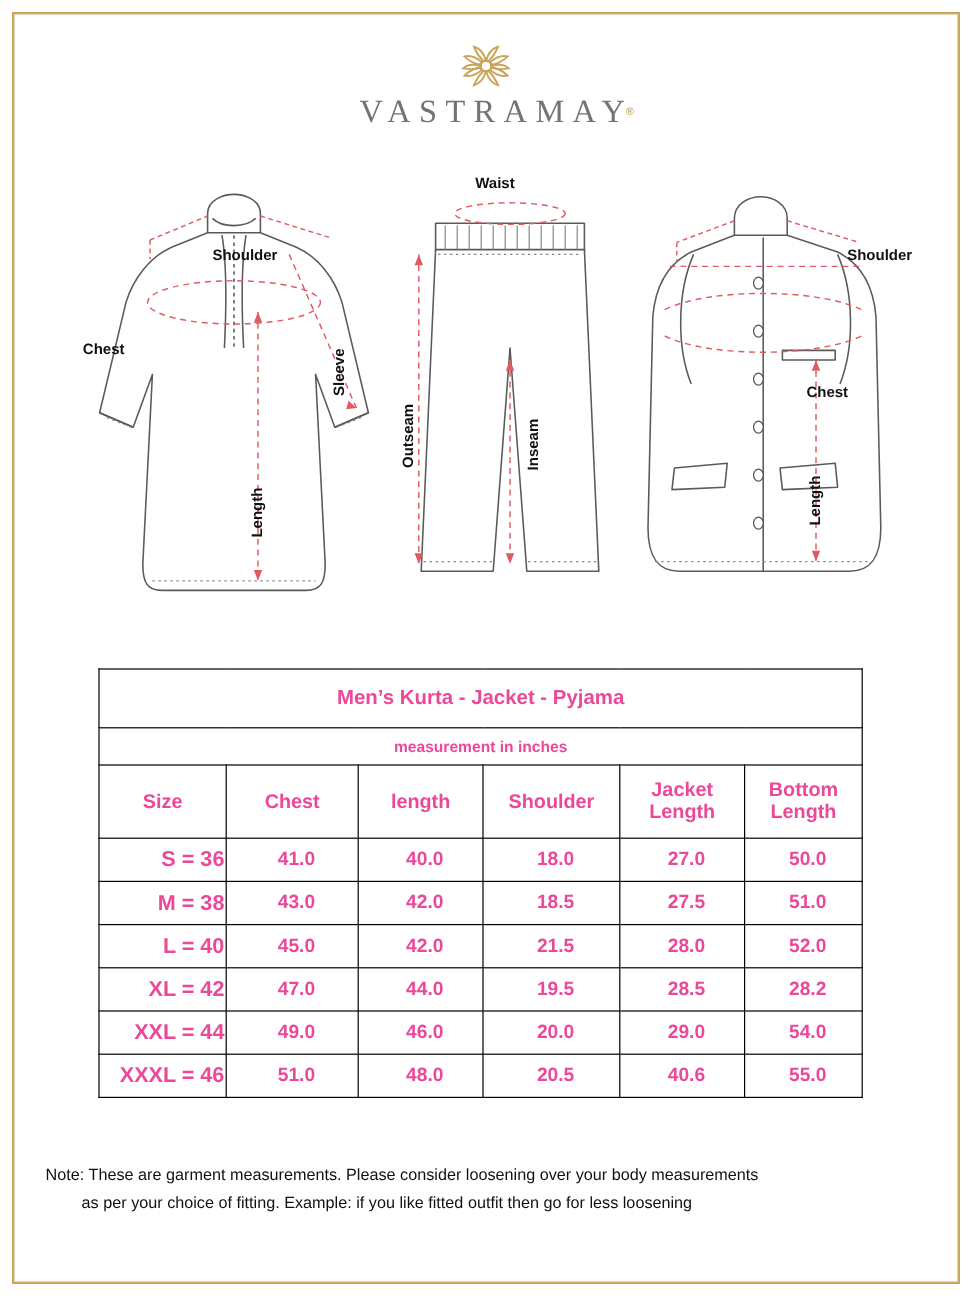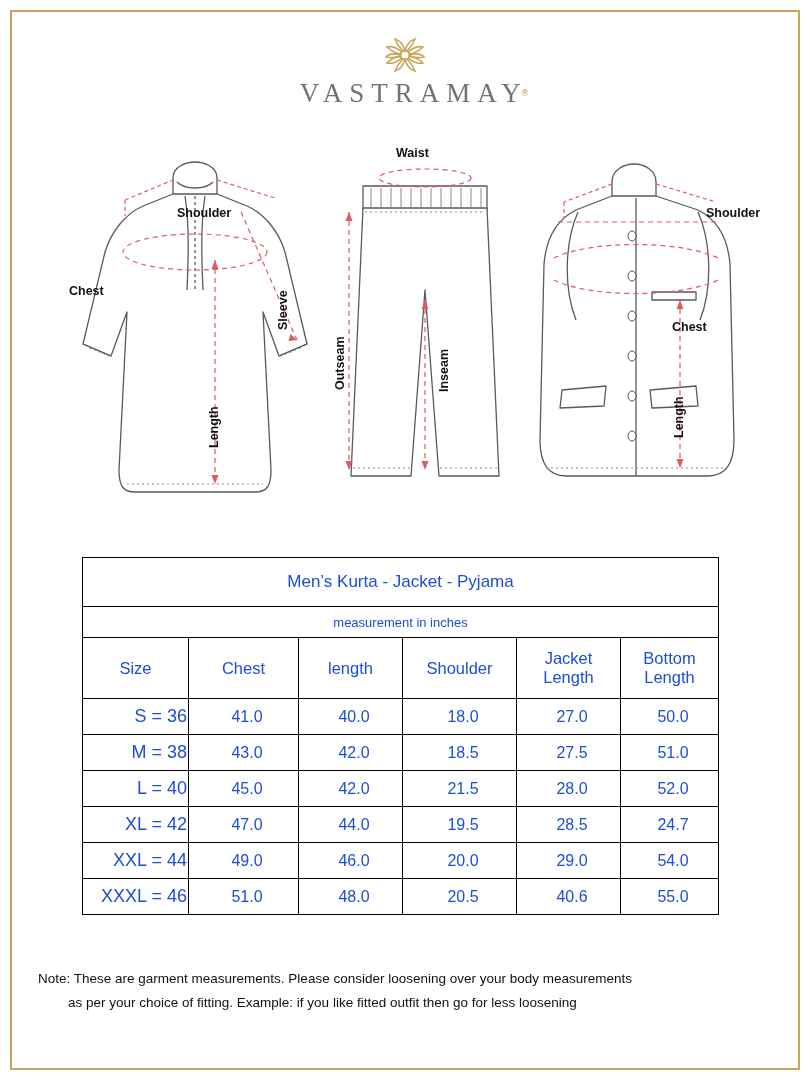--- a/index.html
+++ b/index.html
@@ -101,22 +101,22 @@
     width: 636px;
   }
   table.size-table {
     border-collapse: collapse;
     width: 636px;
     table-layout: fixed;
   }
   table.size-table td, table.size-table th {
     border: 1.5px solid #000;
     text-align: center;
-    font-weight: normal;
-    color: #1d4ed8;
+    font-weight: bold;
+    color: #ec4899;
   }
   .tbl-title td {
     font-size: 17px;
     height: 40px;
     padding: 4px 0;
   }
   .tbl-sub td {
     font-size: 13px;
     height: 28px;
     font-weight: bold;
@@ -392,21 +392,21 @@
           <td>21.5</td>
           <td>28.0</td>
           <td>52.0</td>
         </tr>
         <tr class="tbl-row">
           <td class="size-cell">XL = 42</td>
           <td>47.0</td>
           <td>44.0</td>
           <td>19.5</td>
           <td>28.5</td>
-          <td>24.7</td>
+          <td>28.2</td>
         </tr>
         <tr class="tbl-row">
           <td class="size-cell">XXL = 44</td>
           <td>49.0</td>
           <td>46.0</td>
           <td>20.0</td>
           <td>29.0</td>
           <td>54.0</td>
         </tr>
         <tr class="tbl-row">

